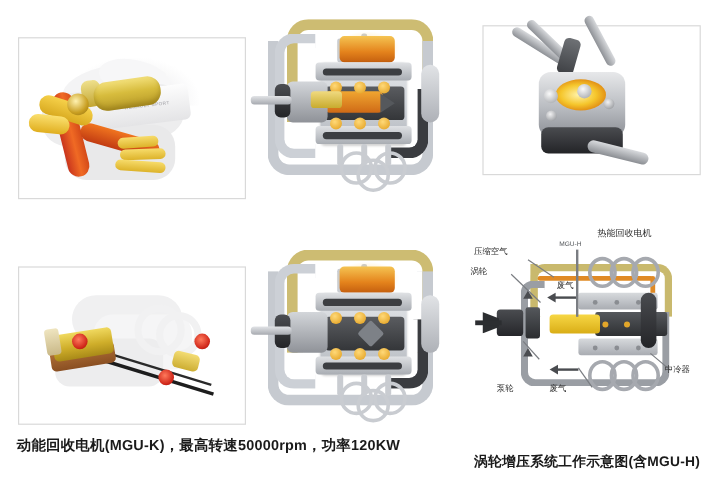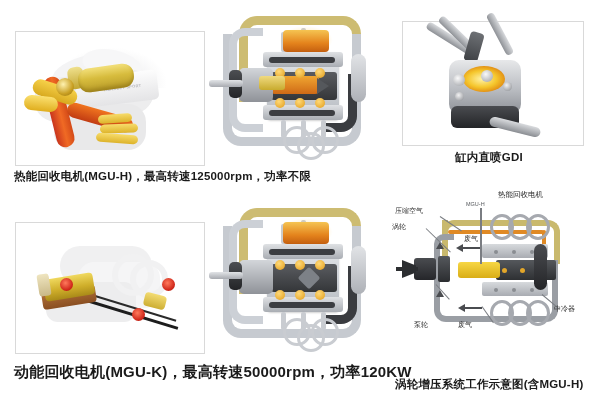--- a/index.html
+++ b/index.html
@@ -27,21 +27,21 @@
   
   .caption{
     position:absolute;
     font-weight:bold;
     color:#1a1a1a;
     white-space:nowrap;
     letter-spacing:.2px;
   }
   #cap-tl{left:14px;top:169px;font-size:11.5px;}
   #cap-tr{left:455px;top:150px;font-size:11.5px;}
-  #cap-bl{left:14px;top:363px;font-size:15px;}
+  #cap-bl{left:14px;top:363px;font-size:12px;}
   #cap-br{left:395px;top:361px;font-size:11.5px;margin-top:16px;}
 
   
   .ghost-engine{
     position:absolute;left:26px;top:48px;width:150px;height:105px;
   }
   .ge-blob{position:absolute;background:#f1f1f2;border-radius:50%;}
   .ge-b1{left:26px;top:6px;width:86px;height:36px;background:#f4f4f5;transform:rotate(-10deg);}
   .ge-b2{left:8px;top:26px;width:120px;height:44px;background:#ededee;border-radius:30px;transform:rotate(-6deg);}
   .ge-b3{left:28px;top:56px;width:92px;height:46px;background:#e9e9ea;border-radius:18px;}
@@ -378,40 +378,38 @@
     <div class="y-runner yr1"></div>
     <div class="y-runner yr2"></div>
     <div class="y-runner yr3"></div>
     <div class="exp1 ex-pipe"></div>
     <div class="exp2 ex-pipe"></div>
     <div class="mguh-cap"></div>
     <div class="mguh-can"></div>
     <div class="turbo-hub"></div>
   </div>
 
-  <div class="caption" id="cap-tl">热能回收电机(MGU-H)，最高转速125000rpm，功率不限</div>
 
   <div class="panel" id="panel-tr"></div>
 
   <div class="gdi">
     <div class="gdi-rod gr1"></div>
     <div class="gdi-rod gr2"></div>
     <div class="gdi-rod gr3"></div>
     <div class="gdi-inj"></div>
     <div class="gdi-body"></div>
     <div class="gdi-flame"></div>
     <div class="gdi-valve gv1"></div>
     <div class="gdi-valve gv2"></div>
     <div class="gdi-bolt gb1"></div>
     <div class="gdi-bolt gb2"></div>
     <div class="gdi-skirt"></div>
     <div class="gdi-lower"></div>
   </div>
 
-  <div class="caption" id="cap-tr">缸内直喷GDI</div>
 
   <div class="panel" id="panel-bl"></div>
 
   <div class="mguk">
     <div class="mk-ghost mkg1"></div>
     <div class="mk-ghost mkg2"></div>
     <div class="mk-ghost mkg3"></div>
     <div class="mk-ring mkr1"></div>
     <div class="mk-ring mkr2"></div>
     <div class="mk-shaft2"></div>

